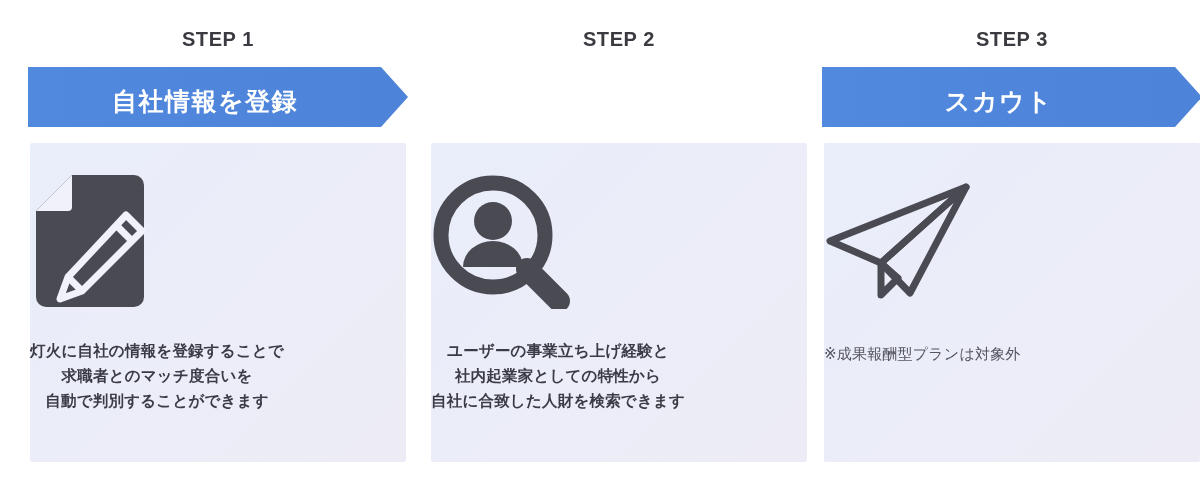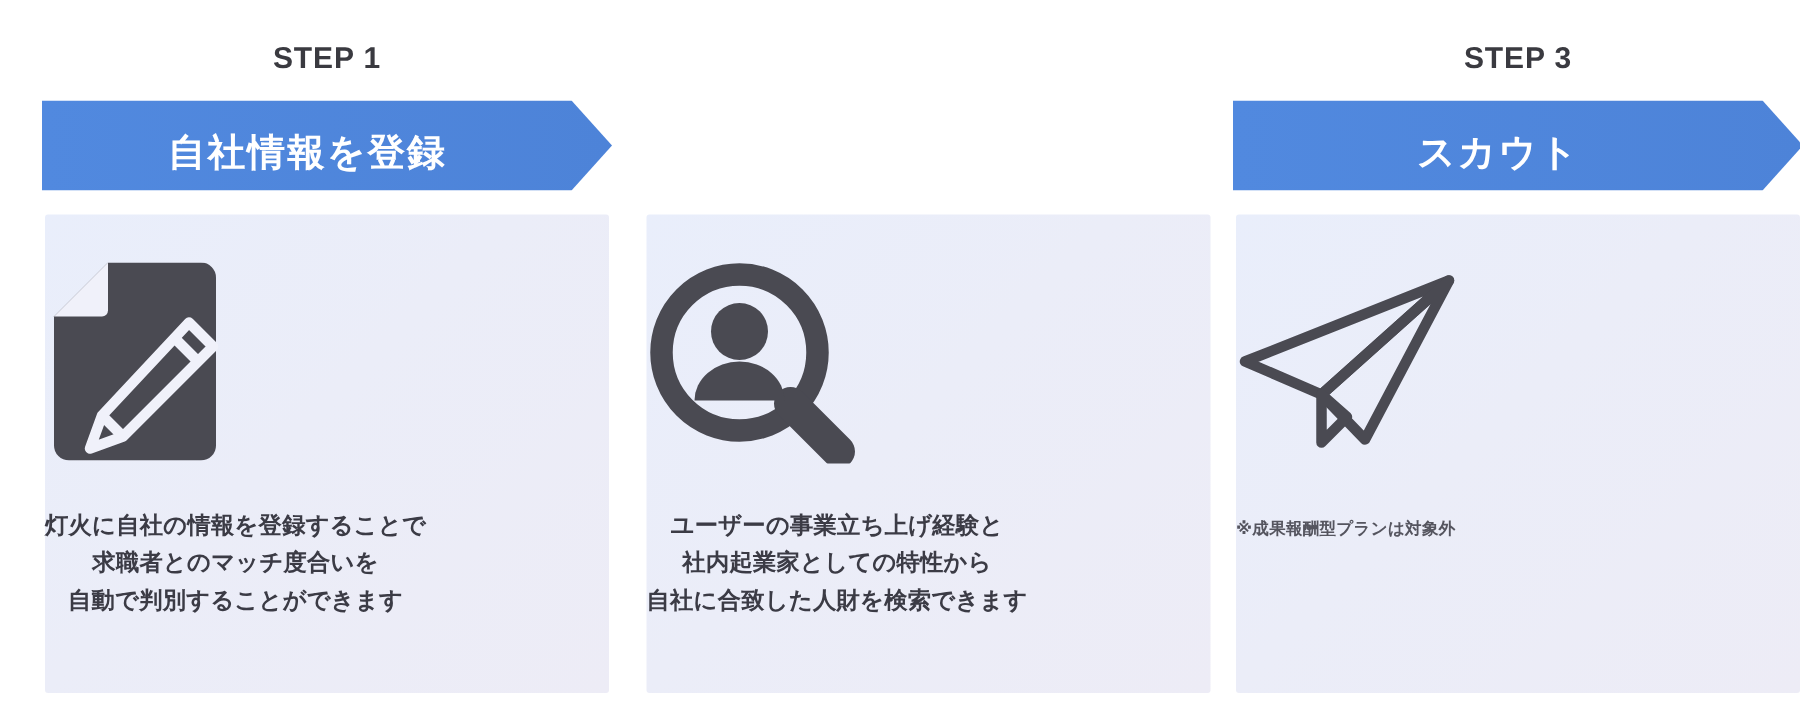--- a/index.html
+++ b/index.html
@@ -103,22 +103,22 @@
     font-weight: bold;
     line-height: 1.62;
     color: #3b3b45;
     letter-spacing: 0.2px;
     white-space: pre-line;
   }
 
   .note {
     margin-top: 7px;
     text-align: center;
-    font-size: 11px;
-    font-weight: bold;
+    font-size: 15px;
+    font-weight: normal;
     color: #55555f;
     letter-spacing: 0.2px;
   }
 </style>
 </head>
 <body>
 
 <div class="board">
 
   <div class="step-col c1">
@@ -150,20 +150,21 @@
         </svg>
       </div>
       <div class="desc">灯火に自社の情報を登録することで
 求職者とのマッチ度合いを
 自動で判別することができます</div>
 
     </div>
   </div>
 
   <div class="step-col c2">
+    <div class="step-caption">STEP 2</div>
 
 
     <div class="card">
       <div class="icon-wrap">
         <svg width="140" height="136" viewBox="0 0 140 136">
           <circle cx="62" cy="62" r="52" fill="none" stroke="#4a4a52" stroke-width="15"></circle>
           <path d="M96 96 L128 128" stroke="#4a4a52" stroke-width="22" stroke-linecap="round"></path>
           <circle cx="62" cy="48" r="19" fill="#4a4a52"></circle>
           <path d="M32 94 a30 26 0 0 1 60 0 Z" fill="#4a4a52"></path>
         </svg>

